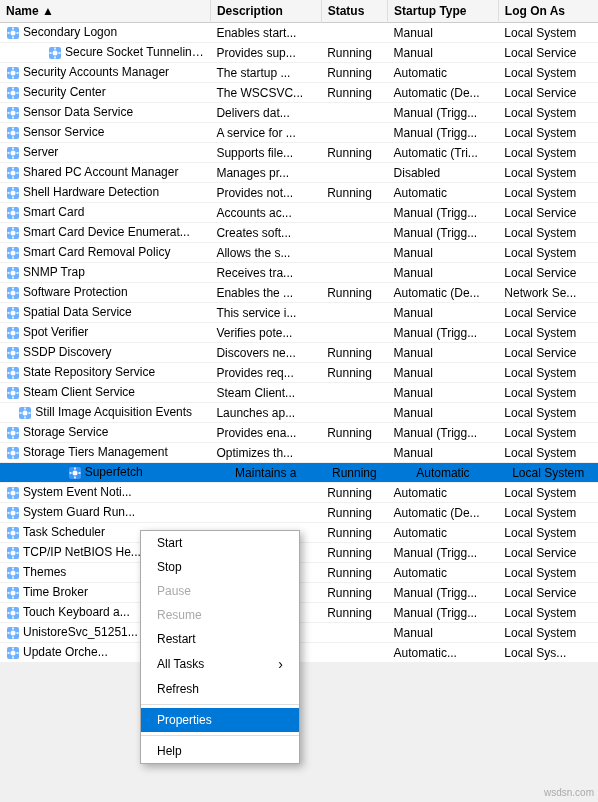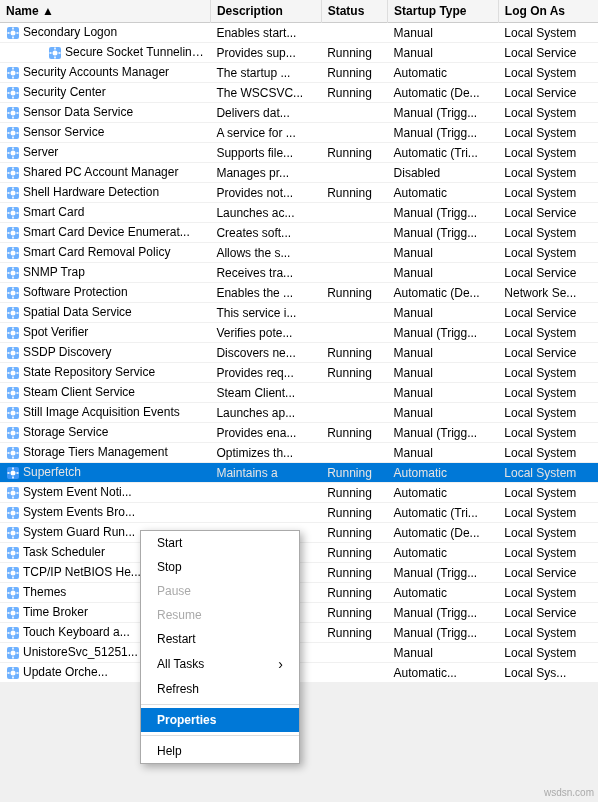--- a/index.html
+++ b/index.html
@@ -42,21 +42,21 @@
     }
     .services-table tbody td {
       padding: 1px 6px;
       white-space: nowrap;
       overflow: hidden;
       text-overflow: ellipsis;
       max-width: 0;
       font-size: 12px;
       color: #000;
     }
-    .services-table tbody tr.selected td { color: #e5e5e5; }
+    .services-table tbody tr.selected td { color: #000000; text-align: center; }
     .col-name { width: 190px; }
     .col-desc { width: 100px; }
     .col-status { width: 60px; }
     .col-startup { width: 100px; }
     .col-logon { width: 90px; }
     
     .context-menu {
       position: absolute;
       background: white;
       border: 1px solid #aaa;
@@ -72,21 +72,21 @@
       font-size: 12px;
       color: #000;
       display: flex;
       align-items: center;
       justify-content: space-between;
     }
     .context-menu-item.disabled { color: #aaa; cursor: default; }
     .context-menu-item.highlighted {
       background: #0078d7;
       color: white;
-      font-weight: bold;
+      font-weight: normal;
     }
     .context-menu-separator {
       border-top: 1px solid #ddd;
       margin: 3px 0;
     }
     .table-container {
       overflow: hidden;
       height: 802px;
     }
     .watermark {
@@ -241,21 +241,21 @@
         </tr>
         <tr>
           <td class="col-name" style="max-width: 190px; overflow: hidden; text-overflow: ellipsis; white-space: nowrap;"><span style="display: inline;"><svg width="14" height="14" viewBox="0 0 14 14" style="vertical-align:middle;margin-right:3px;flex-shrink:0">
     <rect x="1" y="1" width="12" height="12" rx="2" fill="#4a9eff" opacity="0.8"></rect>
     <circle cx="7" cy="7" r="2.5" fill="white"></circle>
     <rect x="6.2" y="1.5" width="1.6" height="2" fill="white"></rect>
     <rect x="6.2" y="10.5" width="1.6" height="2" fill="white"></rect>
     <rect x="1.5" y="6.2" width="2" height="1.6" fill="white"></rect>
     <rect x="10.5" y="6.2" width="2" height="1.6" fill="white"></rect>
   </svg></span><span style="white-space: nowrap;">Smart Card</span></td>
-          <td class="col-desc">Launches ac...</td>
+          <td class="col-desc">Accounts ac...</td>
           <td class="col-status"></td>
           <td class="col-startup">Manual (Trigg...</td>
           <td class="col-logon">Local Service</td>
         </tr>
         <tr>
           <td class="col-name" style="max-width: 190px; overflow: hidden; text-overflow: ellipsis; white-space: nowrap;"><span style="display: inline;"><svg width="14" height="14" viewBox="0 0 14 14" style="vertical-align:middle;margin-right:3px;flex-shrink:0">
     <rect x="1" y="1" width="12" height="12" rx="2" fill="#4a9eff" opacity="0.8"></rect>
     <circle cx="7" cy="7" r="2.5" fill="white"></circle>
     <rect x="6.2" y="1.5" width="1.6" height="2" fill="white"></rect>
     <rect x="6.2" y="10.5" width="1.6" height="2" fill="white"></rect>
@@ -373,21 +373,21 @@
     <rect x="6.2" y="10.5" width="1.6" height="2" fill="white"></rect>
     <rect x="1.5" y="6.2" width="2" height="1.6" fill="white"></rect>
     <rect x="10.5" y="6.2" width="2" height="1.6" fill="white"></rect>
   </svg></span><span style="white-space: nowrap;">Steam Client Service</span></td>
           <td class="col-desc">Steam Client...</td>
           <td class="col-status"></td>
           <td class="col-startup">Manual</td>
           <td class="col-logon">Local System</td>
         </tr>
         <tr>
-          <td class="col-name" style="max-width: 190px; overflow: hidden; text-overflow: ellipsis; white-space: nowrap;"><span style="display: inline;"><svg width="14" height="14" viewBox="0 0 14 14" style="vertical-align:middle;margin-right:3px;flex-shrink:0">
+          <td class="col-name" style="max-width: 190px; overflow: hidden; text-overflow: ellipsis; white-space: nowrap; text-align: center;"><span style="display: inline;"><svg width="14" height="14" viewBox="0 0 14 14" style="vertical-align:middle;margin-right:3px;flex-shrink:0">
     <rect x="1" y="1" width="12" height="12" rx="2" fill="#4a9eff" opacity="0.8"></rect>
     <circle cx="7" cy="7" r="2.5" fill="white"></circle>
     <rect x="6.2" y="1.5" width="1.6" height="2" fill="white"></rect>
     <rect x="6.2" y="10.5" width="1.6" height="2" fill="white"></rect>
     <rect x="1.5" y="6.2" width="2" height="1.6" fill="white"></rect>
     <rect x="10.5" y="6.2" width="2" height="1.6" fill="white"></rect>
   </svg></span><span style="white-space: nowrap;">Still Image Acquisition Events</span></td>
           <td class="col-desc">Launches ap...</td>
           <td class="col-status"></td>
           <td class="col-startup">Manual</td>
@@ -440,34 +440,20 @@
     <rect x="1" y="1" width="12" height="12" rx="2" fill="#4a9eff" opacity="0.8"></rect>
     <circle cx="7" cy="7" r="2.5" fill="white"></circle>
     <rect x="6.2" y="1.5" width="1.6" height="2" fill="white"></rect>
     <rect x="6.2" y="10.5" width="1.6" height="2" fill="white"></rect>
     <rect x="1.5" y="6.2" width="2" height="1.6" fill="white"></rect>
     <rect x="10.5" y="6.2" width="2" height="1.6" fill="white"></rect>
   </svg></span><span style="white-space: nowrap;">System Event Noti...</span></td>
           <td class="col-desc"></td>
           <td class="col-status">Running</td>
           <td class="col-startup">Automatic</td>
-          <td class="col-logon">Local System</td>
-        </tr>
-        <tr>
-          <td class="col-name" style="max-width: 190px; overflow: hidden; text-overflow: ellipsis; white-space: nowrap;"><span style="display: inline;"><svg width="14" height="14" viewBox="0 0 14 14" style="vertical-align:middle;margin-right:3px;flex-shrink:0">
-    <rect x="1" y="1" width="12" height="12" rx="2" fill="#4a9eff" opacity="0.8"></rect>
-    <circle cx="7" cy="7" r="2.5" fill="white"></circle>
-    <rect x="6.2" y="1.5" width="1.6" height="2" fill="white"></rect>
-    <rect x="6.2" y="10.5" width="1.6" height="2" fill="white"></rect>
-    <rect x="1.5" y="6.2" width="2" height="1.6" fill="white"></rect>
-    <rect x="10.5" y="6.2" width="2" height="1.6" fill="white"></rect>
-  </svg></span><span style="white-space: nowrap;">System Events Bro...</span></td>
-          <td class="col-desc"></td>
-          <td class="col-status">Running</td>
-          <td class="col-startup">Automatic (Tri...</td>
           <td class="col-logon">Local System</td>
         </tr>
         <tr>
           <td class="col-name" style="max-width: 190px; overflow: hidden; text-overflow: ellipsis; white-space: nowrap;"><span style="display: inline;"><svg width="14" height="14" viewBox="0 0 14 14" style="vertical-align:middle;margin-right:3px;flex-shrink:0">
     <rect x="1" y="1" width="12" height="12" rx="2" fill="#4a9eff" opacity="0.8"></rect>
     <circle cx="7" cy="7" r="2.5" fill="white"></circle>
     <rect x="6.2" y="1.5" width="1.6" height="2" fill="white"></rect>
     <rect x="6.2" y="10.5" width="1.6" height="2" fill="white"></rect>
     <rect x="1.5" y="6.2" width="2" height="1.6" fill="white"></rect>
     <rect x="10.5" y="6.2" width="2" height="1.6" fill="white"></rect>

